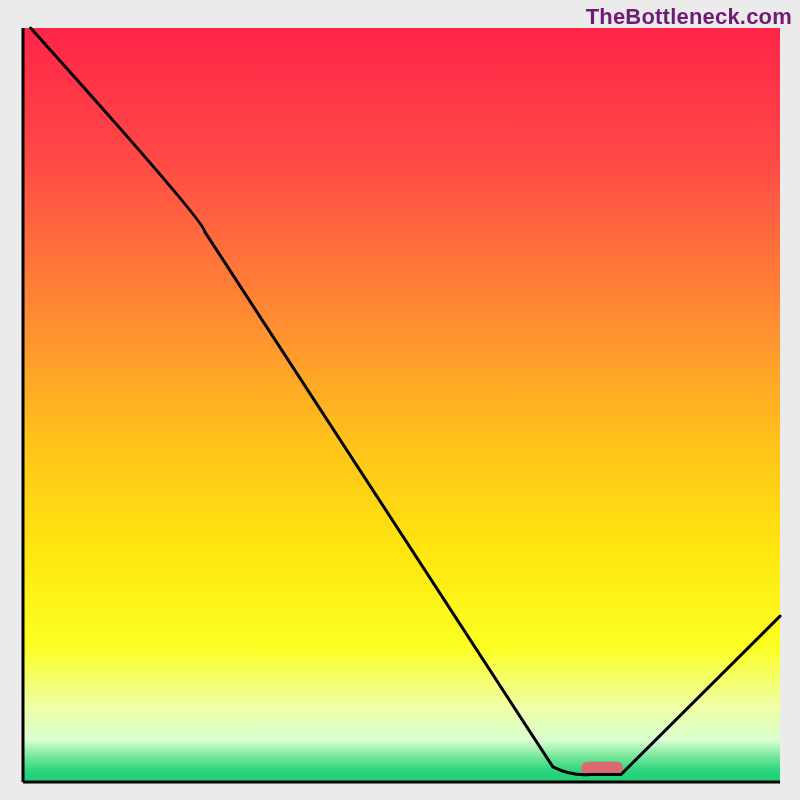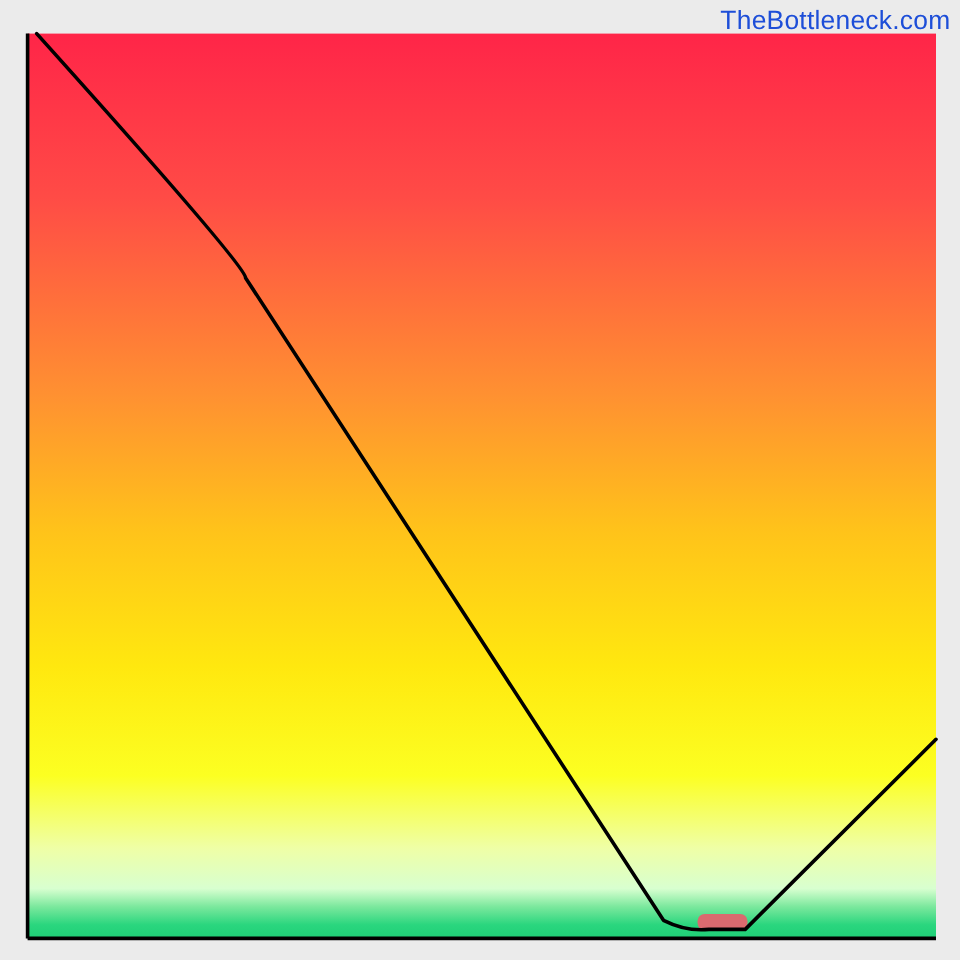--- a/index.html
+++ b/index.html
@@ -14,22 +14,22 @@
   .stage {
     position: relative;
     width: 800px;
     height: 800px;
   }
   .watermark {
     position: absolute;
     top: 4px;
     right: 8px;
     font-size: 22px;
-    font-weight: 400;
-    color: #1d4ed8;
+    font-weight: 700;
+    color: #701a75;
     letter-spacing: 0.2px;
     z-index: 5;
     user-select: none;
     margin-left: 46px;
   }
   svg.chart {
     position: absolute;
     left: 0;
     top: 0;
     width: 800px;

